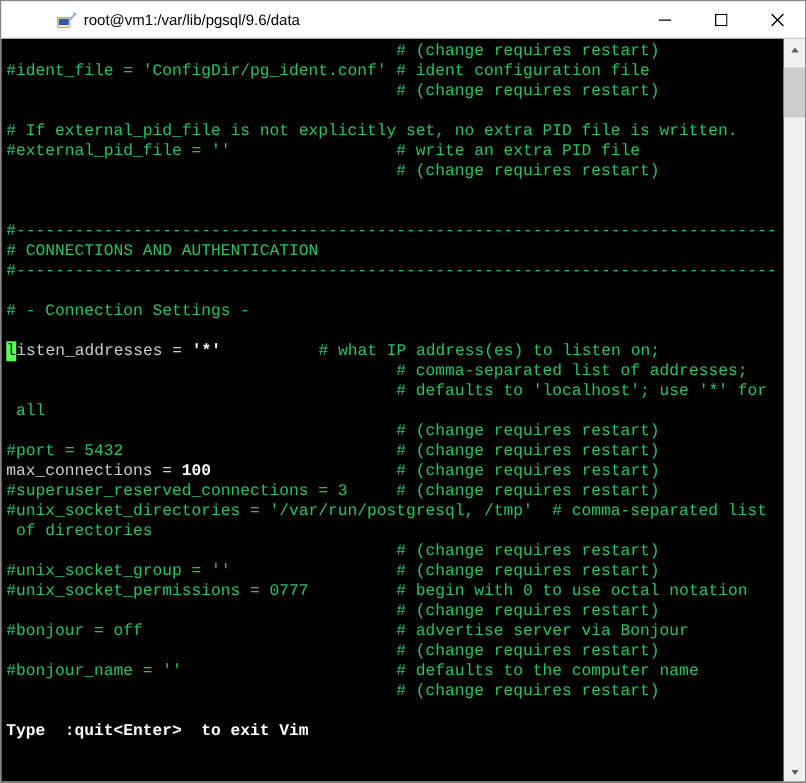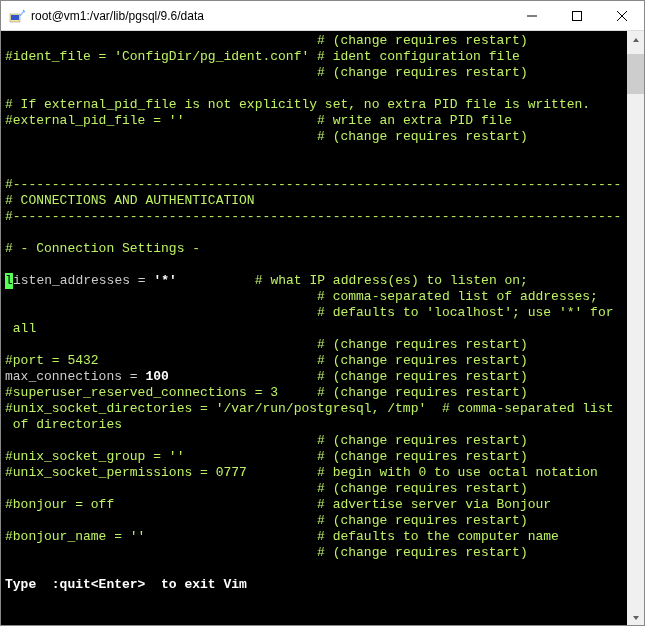--- a/index.html
+++ b/index.html
@@ -10,20 +10,21 @@
     font-family: "Segoe UI", Tahoma, sans-serif;
     overflow: hidden;
     border: 1px solid #888;
   }
   .titlebar {
     height: 30px;
     background: #fff;
     display: flex;
     align-items: center;
     border-bottom: 1px solid #ddd;
+    padding-left: 36px;
   }
   .titlebar .icon {
     width: 16px;
     height: 16px;
     margin: 0 6px 0 8px;
     position: relative;
   }
   .titlebar .icon svg { width: 16px; height: 16px; }
   .titlebar .title {
     flex: 1;
@@ -53,21 +54,21 @@
   .term-content {
     flex: 1;
     padding: 2px 4px;
     font-family: "Consolas", "Courier New", monospace;
     font-size: 13px;
     line-height: 16px;
     color: #ccc;
     white-space: pre;
     overflow: hidden;
   }
-  .cyan { color: #bef264; }
+  .cyan { color: #22c55e; }
   .bold { font-weight: bold; color: #fff; }
   .cursor {
     display: inline-block;
     background: #55ff55;
     color: #000;
     width: 8px;
   }
   .scrollbar {
     width: 17px;
     height: 100%;

